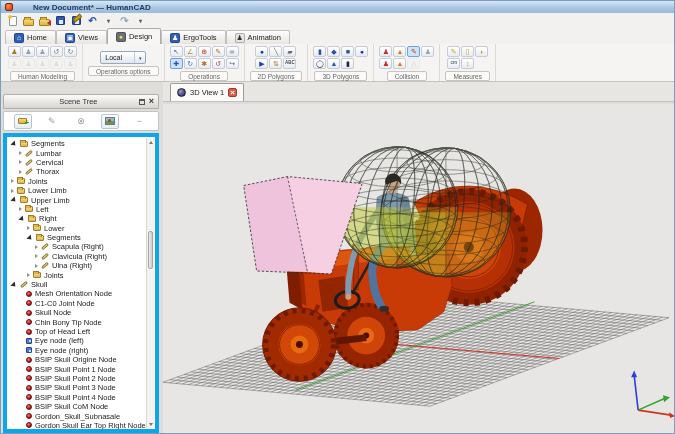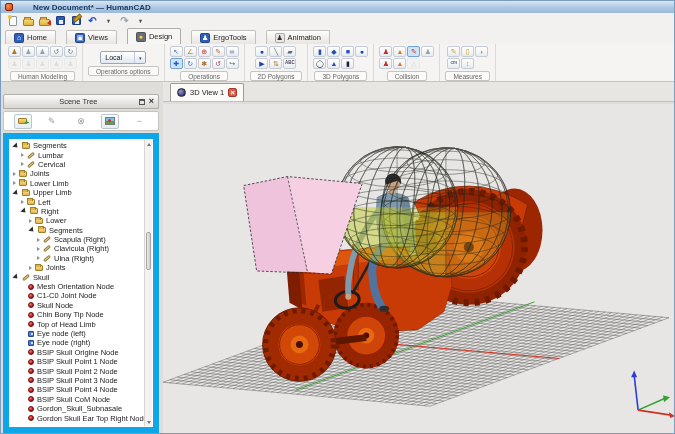--- a/index.html
+++ b/index.html
@@ -16,21 +16,21 @@
   .qtext{font-size:10px;line-height:10px;font-weight:bold;}
   [data-name="new-document-icon"]{width:8px;height:10px;background:#fff;border:1px solid #8a98a6;border-radius:1px;}
   [data-name="new-document-icon"]::before{content:"";position:absolute;left:-2px;top:-2px;width:4px;height:4px;background:#f0c030;border-radius:50%;}
   [data-name="open-document-icon"],[data-name="import-icon"]{width:11px;height:7px;background:linear-gradient(#f4d678,#dfb43e);border:1px solid #a57d1e;border-radius:1px;margin-top:3px;}
   [data-name="open-document-icon"]::before,[data-name="import-icon"]::before{content:"";position:absolute;top:-3px;left:0;width:5px;height:2px;background:#dfb43e;border:1px solid #a57d1e;border-bottom:none;}
   [data-name="import-icon"]::after{content:"";position:absolute;right:-2px;top:0px;width:0;height:0;border-top:3px solid transparent;border-bottom:3px solid transparent;border-right:4px solid #c03020;}
   [data-name="save-icon"],[data-name="save-as-icon"]{width:9px;height:9px;background:#2a57b0;border:1px solid #1c3c80;border-radius:1px;}
   [data-name="save-icon"]::before,[data-name="save-as-icon"]::before{content:"";position:absolute;left:2px;bottom:0;width:4px;height:4px;background:#e8ecf2;}
   [data-name="save-as-icon"]::after{content:"";position:absolute;right:-2px;top:-1px;width:7px;height:2px;background:#c8a020;transform:rotate(-40deg);border:1px solid #8a6c10;}
   
-  .tabrow{height:16px;background:#f2f1ef;display:flex;align-items:flex-end;padding-left:4px;gap:10px;}
+  .tabrow{height:16px;background:#f2f1ef;display:flex;align-items:flex-end;padding-left:4px;gap:0;}
   .tab{height:14px;display:flex;align-items:center;gap:3px;padding:0 8px;font-size:7.5px;color:#222;border:1px solid #c2c0bc;border-bottom:none;border-radius:2px 2px 0 0;background:linear-gradient(#fdfdfc,#e8e5e1);white-space:nowrap;}
   .tab.active{background:#f7f6f4;height:16px;border-color:#aeaca8;position:relative;z-index:2;}
   .tabic{width:10px;height:10px;border-radius:2px;font-size:7px;line-height:1;display:flex;align-items:center;justify-content:center;border:1px solid rgba(0,0,0,.25);flex:none;}
   
   .ribbon{height:38px;background:#f5f4f2;border-bottom:1px solid #c6c4c1;display:flex;align-items:stretch;padding-left:2px;position:relative;z-index:1;}
   .rgroup{display:flex;flex-direction:column;align-items:center;justify-content:flex-start;padding:2px 5px 1px;border-right:1px solid #dcdad6;}
   .rrows{display:flex;flex-direction:column;gap:1px;}
   .rrow{display:flex;gap:1px;justify-content:flex-start;}
   .rtile{width:13px;height:11px;border:1px solid #c6ccd6;border-radius:2px;background:linear-gradient(#ffffff,#e7ebf1);display:flex;align-items:center;justify-content:center;font-size:7px;line-height:1;flex:none;}
   .rtile.sel{background:#cfe3f7;border-color:#6ea3d8;}
@@ -46,21 +46,21 @@
   .phdr-title{flex:1;text-align:center;}
   .float-ic{width:6px;height:6px;border:1px solid #555;border-top-width:2px;margin-right:4px;flex:none;}
   .phdr-x{font-size:9px;line-height:9px;color:#333;font-weight:bold;}
   .ptools{height:20px;margin-top:2px;background:#fff;border:1px solid #c6c4c1;border-radius:2px;display:flex;align-items:center;justify-content:space-around;padding:0 4px;flex:none;}
   .pbtn{width:18px;height:15px;display:flex;align-items:center;justify-content:center;border:1px solid transparent;border-radius:2px;font-size:9px;color:#9a9a98;}
   .pbtn.en{border-color:#b9c6d2;background:linear-gradient(#ffffff,#e8edf2);color:#444;}
   [data-name="add-folder-icon"]{position:relative;width:9px;height:6px;background:linear-gradient(#f4d678,#dfb43e);border:1px solid #a07f28;border-radius:1px;display:block;}
   [data-name="add-folder-icon"]::after{content:"+";position:absolute;right:-3px;bottom:-4px;color:#2a9a2a;font-size:8px;font-weight:bold;}
   [data-name="image-icon"]{width:10px;height:8px;border:1px solid #777;background:linear-gradient(#7ec0e8 0 55%,#5aa34a 55% 100%);display:block;position:relative;}
   [data-name="image-icon"]::after{content:"";position:absolute;left:2px;top:1px;width:3px;height:3px;border-radius:50%;background:#d03020;}
-  .ptree{flex:1;margin-top:2px;background:#fff;border:6px solid #0ea5e9;position:relative;overflow:hidden;padding-top:2px;}
+  .ptree{flex:1;margin-top:2px;background:#fff;border:4px solid #0ea5e9;position:relative;overflow:hidden;padding-top:2px;}
   .trow{display:flex;align-items:center;height:9.4px;font-size:7.5px;color:#1c1c1c;white-space:nowrap;padding-left:2px;}
   .t-arrow-c{width:0;height:0;border-top:2.5px solid transparent;border-bottom:2.5px solid transparent;border-left:3.5px solid #8f8f8f;margin-right:3px;flex:none;}
   .t-arrow-o{width:0;height:0;border-left:3px solid transparent;border-right:3px solid transparent;border-top:4.5px solid #2e2e2e;transform:rotate(-45deg);margin-right:3px;flex:none;}
   .t-noarrow{width:7px;flex:none;}
   .t-folder{width:8px;height:6px;background:linear-gradient(#f7e09a,#e2b54b);border:1px solid #a07f28;border-radius:1px;position:relative;margin-right:3px;flex:none;}
   .t-folder::before{content:"";position:absolute;top:-2px;left:-1px;width:4px;height:2px;background:#e2b54b;border:1px solid #a07f28;border-bottom:none;}
   .t-bone{width:8px;height:3px;background:#e3d193;border:1px solid #8f7a35;border-radius:2px;transform:rotate(-40deg);margin-right:3px;flex:none;}
   .t-node-red{width:6px;height:6px;border-radius:50%;background:radial-gradient(circle at 35% 30%,#ff8274,#c41d1d 55%,#7c0d0d);border:1px solid #6d0b0b;margin-right:3px;flex:none;}
   .t-node-eye{width:6px;height:6px;border-radius:1px;background:#4f7ad6;border:1px solid #26458c;position:relative;margin-right:3px;flex:none;}
   .t-node-eye::before{content:"";position:absolute;left:1.5px;top:1.5px;width:2px;height:2px;background:#fff;border-radius:50%;}
@@ -284,20 +284,26 @@
             <span class="t-arrow-c" data-name="collapsed-arrow-icon"></span>
             <span class="t-bone" data-name="bone-icon"></span>
             <span data-name="tree-item-label">Lumbar</span>
           </div>
           <div class="trow" data-name="tree-item-cervical">
             <span data-name="indent" style="width: 10px; flex: 0 0 auto;"></span>
             <span class="t-arrow-c" data-name="collapsed-arrow-icon"></span>
             <span class="t-bone" data-name="bone-icon"></span>
             <span data-name="tree-item-label">Cervical</span>
           </div>
+          <div class="trow" data-name="tree-item-thorax">
+            <span data-name="indent" style="width: 10px; flex: 0 0 auto;"></span>
+            <span class="t-arrow-c" data-name="collapsed-arrow-icon"></span>
+            <span class="t-bone" data-name="bone-icon"></span>
+            <span data-name="tree-item-label">Thorax</span>
+          </div>
           <div class="trow" data-name="tree-item-joints">
             <span data-name="indent" style="width: 2px; flex: 0 0 auto;"></span>
             <span class="t-arrow-c" data-name="collapsed-arrow-icon"></span>
             <span class="t-folder" data-name="folder-icon"></span>
             <span data-name="tree-item-label">Joints</span>
           </div>
           <div class="trow" data-name="tree-item-lower-limb">
             <span data-name="indent" style="width: 2px; flex: 0 0 auto;"></span>
             <span class="t-arrow-c" data-name="collapsed-arrow-icon"></span>
             <span class="t-folder" data-name="folder-icon"></span>
@@ -384,21 +390,21 @@
           <div class="trow" data-name="tree-item-chin-bony-tip-node">
             <span data-name="indent" style="width: 10px; flex: 0 0 auto;"></span>
             <span class="t-noarrow" data-name="no-arrow"></span>
             <span class="t-node-red" data-name="node-red-icon"></span>
             <span data-name="tree-item-label">Chin Bony Tip Node</span>
           </div>
           <div class="trow" data-name="tree-item-top-of-head-node">
             <span data-name="indent" style="width: 10px; flex: 0 0 auto;"></span>
             <span class="t-noarrow" data-name="no-arrow"></span>
             <span class="t-node-red" data-name="node-red-icon"></span>
-            <span data-name="tree-item-label">Top of Head Limb</span>
+            <span data-name="tree-item-label">Top of Head Left</span>
           </div>
           <div class="trow" data-name="tree-item-eye-node-left">
             <span data-name="indent" style="width: 10px; flex: 0 0 auto;"></span>
             <span class="t-noarrow" data-name="no-arrow"></span>
             <span class="t-node-eye" data-name="node-eye-icon"></span>
             <span data-name="tree-item-label">Eye node (left)</span>
           </div>
           <div class="trow" data-name="tree-item-eye-node-right">
             <span data-name="indent" style="width: 10px; flex: 0 0 auto;"></span>
             <span class="t-noarrow" data-name="no-arrow"></span>

